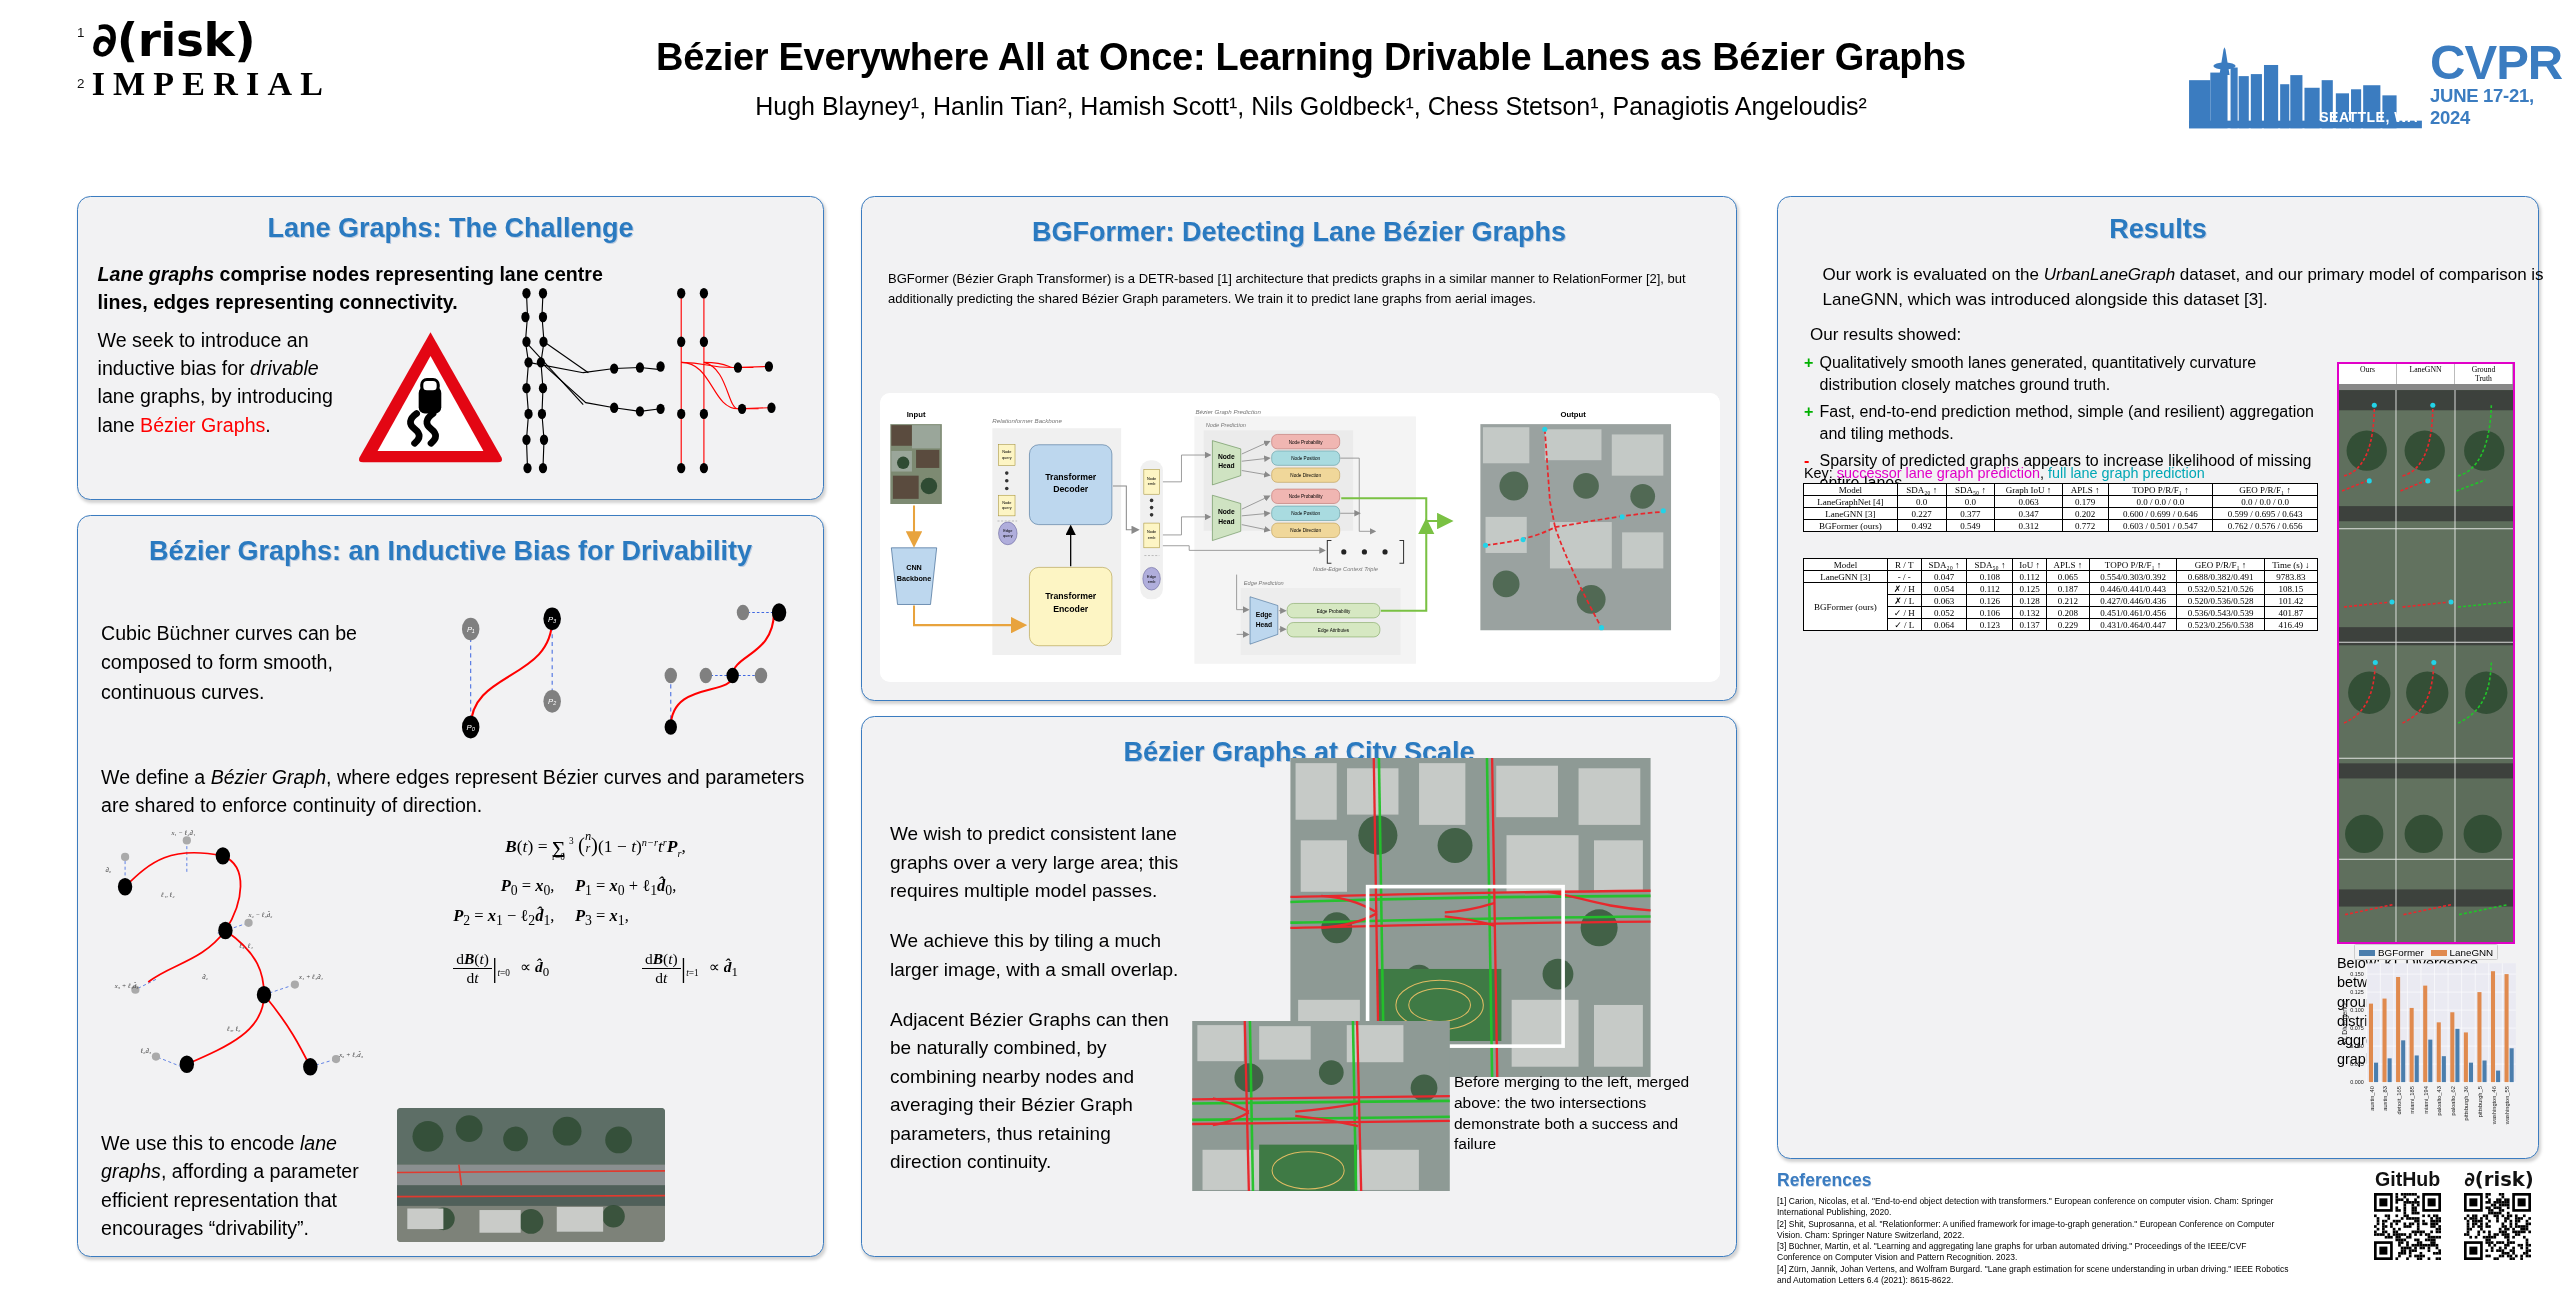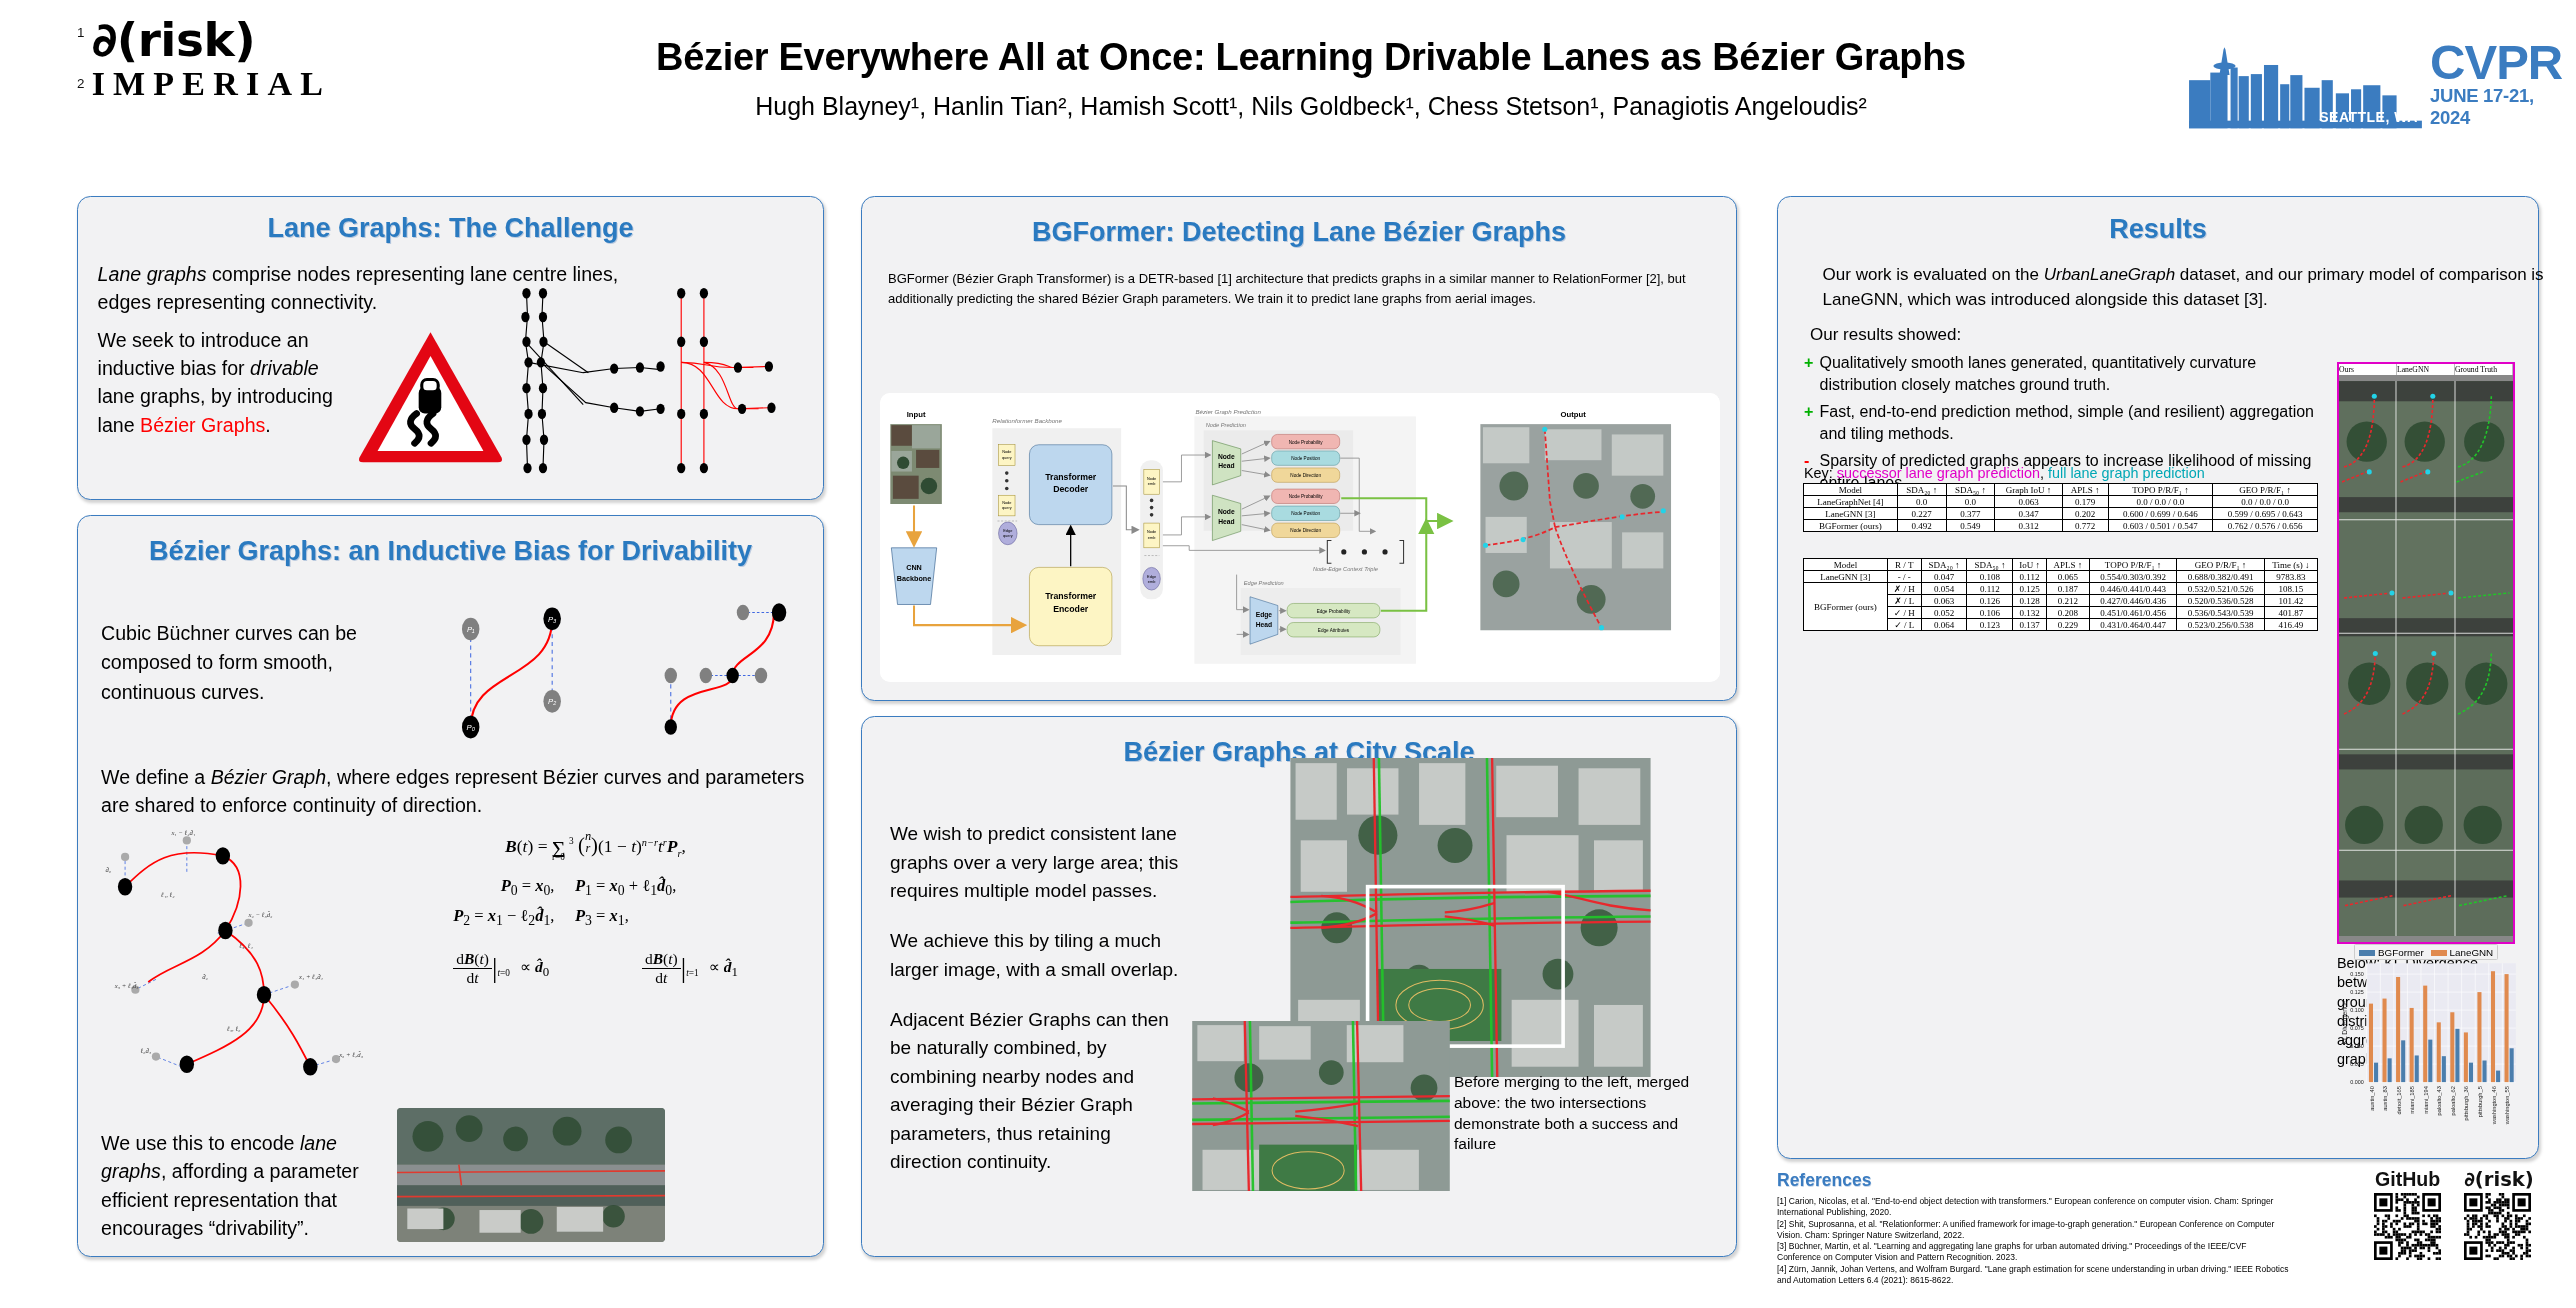--- a/index.html
+++ b/index.html
@@ -46,21 +46,21 @@
   #panel-challenge { left: 77px; top: 196px; width: 747px; height: 304px; }
   #panel-inductive { left: 77px; top: 515px; width: 747px; height: 742px; }
   #panel-bgformer  { left: 861px; top: 196px; width: 876px; height: 505px; }
   #panel-cityscale { left: 861px; top: 716px; width: 876px; height: 541px; }
   #panel-results   { left: 1777px; top: 196px; width: 762px; height: 963px; }
 
   .p-body { font-size: 19.6px; color: #000; line-height: 1.42; }
 
   
   .challenge-title { font-size: 27px; margin-top: 15.5px; }
-  .challenge-lead { position: absolute; left: 19.6px; top: 63px; width: 526px; font-size: 19.6px; line-height: 1.44; }
+  .challenge-lead { position: absolute; left: 19.6px; top: 63px; width: 526px; font-size: 19.6px; line-height: 1.44; font-weight: bold; }
   .challenge-col { position: absolute; left: 19.6px; top: 129px; width: 258px; font-size: 19.6px; line-height: 1.44; }
   .bezier-red { color: #ff0000; }
   .skid-sign { position: absolute; left: 278px; top: 129px; width: 149px; height: 139px; }
   .lanegraph-fig { position: absolute; left: 433px; top: 88px; width: 294px; height: 196px; }
 
   
   .inductive-title { font-size: 27px; margin-top: 19.6px; }
   .ind-p1 { position: absolute; left: 23px; top: 103px; width: 268px; font-size: 19.6px; line-height: 1.5; }
   .ind-fig1 { position: absolute; left: 304px; top: 82px; width: 428px; height: 155px; }
   .ind-p2 { position: absolute; left: 23px; top: 247px; width: 706px; font-size: 19.6px; line-height: 1.45; }
@@ -97,21 +97,21 @@
   .key-full { color: #00a7b5; }
 
   table.restable { border-collapse: collapse; font-family: "Liberation Serif", serif; background: #fff; }
   table.restable td, table.restable th { border: 0.5px solid #000; padding: 0.5px 3.1px; text-align: center; font-weight: 400; }
   #table1 { position: absolute; left: 25px; top: 286px; width: 515px; font-size: 9px; border: 1.5px solid #e100c8; }
   #table2 { position: absolute; left: 25px; top: 361px; width: 515px; font-size: 9px; border: 1.5px solid #00a7b5; }
   .b { font-weight: 700; }
 
   .res-qual-strip { position: absolute; left: 559px; top: 165px; width: 178px; height: 582px; border: 2.6px solid #e100c8; background: #888; overflow: hidden; }
   .strip-hdr { display: flex; background: #fff; font-size: 7.7px; }
-  .strip-hdr div { flex: 1; text-align: left; padding: 1px 0; border-right: 0.5px solid #bbb; font-family: "Liberation Serif", serif; }
+  .strip-hdr div { flex: 1; text-align: center; padding: 1px 12px; border-right: 0.5px solid #bbb; font-family: "Liberation Serif", serif; }
 
   .res-kl-note { position: absolute; left: 559px; top: 757px; width: 155px; font-size: 14.4px; line-height: 1.34; }
   .chart-area { position: absolute; left: 562px; top: 747px; width: 180px; height: 196px; }
 
   
   #panel-refs { position: absolute; left: 1777px; top: 1170px; width: 762px; height: 129px; }
   .refs-title { font-size: 17.5px; font-weight: 700; color: #3b7cc0; text-shadow: 0.5px 0.5px 0 rgba(150,180,215,0.5); }
   .refs-body { margin-top: 5.2px; width: 515px; font-size: 8.5px; line-height: 1.32; color: #000; }
   .qr-wrap { position: absolute; right: 5.2px; top: -2.1px; display: flex; gap: 23px; }
   .qr-item { text-align: center; }

